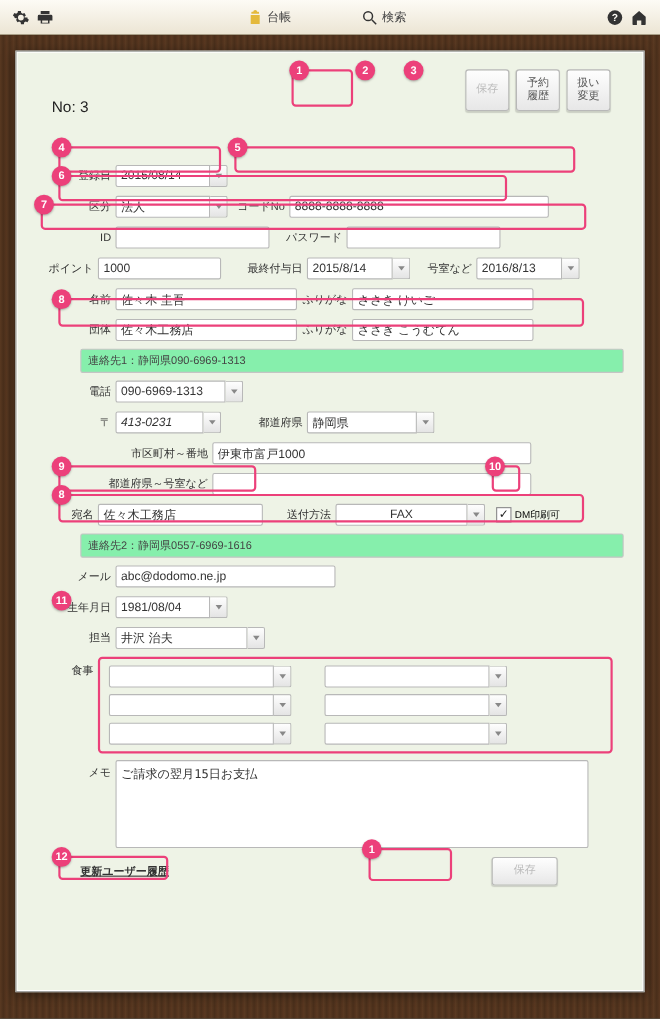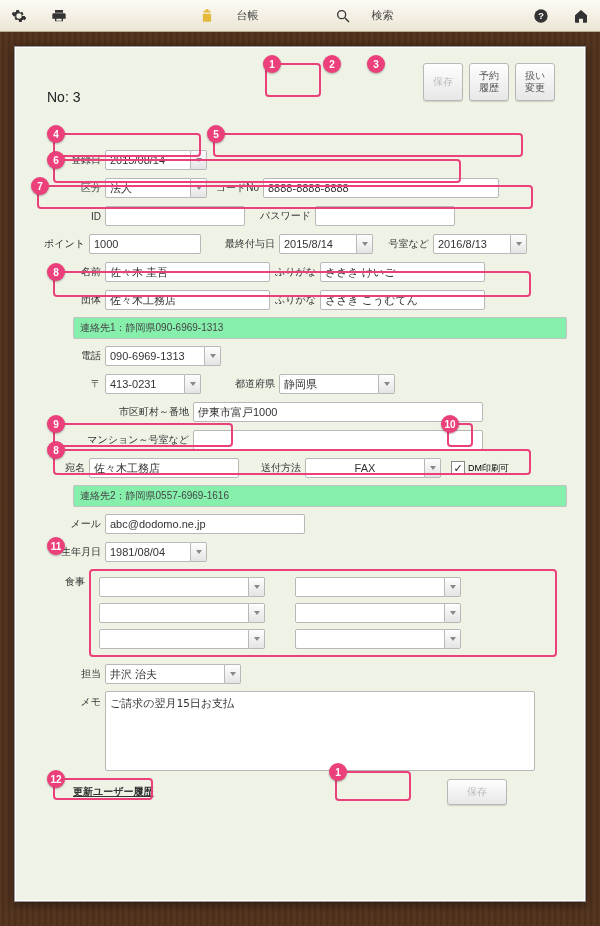--- a/index.html
+++ b/index.html
@@ -11,21 +11,21 @@
     font-size: 11px;
     position: relative;
   }
   .top-bar {
     height: 32px;
     background: linear-gradient(#fdfbf5, #ece5d4);
     border-bottom: 1px solid #b8ae94;
     display: flex;
     align-items: center;
     padding: 0 8px;
-    gap: 18px;
+    gap: 0;
   }
   .top-bar .iconbtn {
     width: 22px; height: 22px; display:flex;align-items:center;justify-content:center;
     color:#333;
   }
   .top-bar .spacer { flex:1; }
   .clipboard-icon { color:#e4b93c; }
   .top-label { font-size:11px; color:#444; margin-right:10px;}
   .wood-frame {
     position:absolute; top:32px; left:0; right:0; bottom:0;
@@ -226,37 +226,37 @@
         <div class="lbl" style="width:72px">電話</div>
         <div class="combo">
             <input class="input" style="width: 100px;" value="090-6969-1313">
             <div class="combo-arrow"></div>
           </div>
       </div>
 
       <div class="row">
         <div class="lbl" style="width:72px">〒</div>
         <div class="combo">
-            <input class="input" style="width: 80px;" value="413-0231">
+            <input class="input" style="width: 80px; font-style: italic;" value="413-0231">
             <div class="combo-arrow"></div>
           </div>
         <div class="lbl" style="width:78px">都道府県</div>
         <div class="combo">
             <input class="input" style="width: 100px;" value="静岡県">
             <div class="combo-arrow"></div>
           </div>
       </div>
 
       <div class="row">
         <div class="lbl" style="width:160px">市区町村～番地</div>
         <input class="input" style="width: 290px;" value="伊東市富戸1000">
       </div>
 
       <div class="row">
-        <div class="lbl" style="width:160px">マンション～号室など</div>
+        <div class="lbl" style="width:160px">都道府県～号室など</div>
         <input class="input" style="width: 290px;" value="">
       </div>
 
       <div class="row">
         <div class="lbl" style="width:56px">宛名</div>
         <input class="input" style="width: 150px;" value="佐々木工務店">
         <div class="lbl" style="width:66px">送付方法</div>
         <div class="combo">
             <input class="input" style="width: 120px; text-align: center;" value="FAX">
             <div class="combo-arrow"></div>
@@ -279,20 +279,28 @@
       </div>
 
       <div class="row">
         <div class="lbl" style="width:72px">生年月日</div>
         <div class="combo">
             <input class="input" style="width: 86px;" value="1981/08/04">
             <div class="combo-arrow"></div>
           </div>
       </div>
 
+      <div class="row">
+        <div class="lbl" style="width:72px">担当</div>
+        <div class="combo">
+            <input class="input" style="width: 120px;" value="井沢 治夫">
+            <div class="combo-arrow"></div>
+          </div>
+      </div>
+
       <div class="row" style="align-items:flex-start">
         <div class="lbl" style="width:56px;padding-top:6px">食事</div>
         <div class="meal-box" style="flex:1;margin-right:10px">
           <div class="meal-row">
             <div class="combo">
                 <input class="input" style="">
                 <div class="combo-arrow"></div>
               </div>
             <div class="combo">
                 <input class="input" style="">
@@ -313,28 +321,20 @@
             <div class="combo">
                 <input class="input" style="">
                 <div class="combo-arrow"></div>
               </div>
             <div class="combo">
                 <input class="input" style="">
                 <div class="combo-arrow"></div>
               </div>
           </div>
         </div>
-      </div>
-
-      <div class="row">
-        <div class="lbl" style="width:72px">担当</div>
-        <div class="combo">
-            <input class="input" style="width: 120px;" value="井沢 治夫">
-            <div class="combo-arrow"></div>
-          </div>
       </div>
 
       <div class="row" style="align-items:flex-start">
         <div class="lbl" style="width:72px;padding-top:4px">メモ</div>
         <textarea class="memo" style="">ご請求の翌月15日お支払</textarea>
       </div>
 
       <div class="bottom-row">
         <div style="width:40px"></div>
         <span class="link">更新ユーザー履歴</span>

